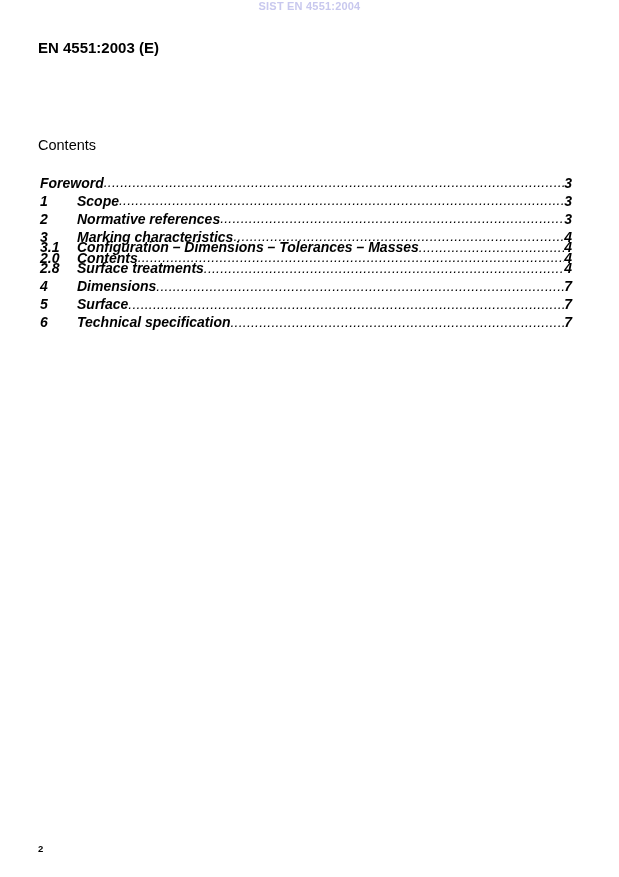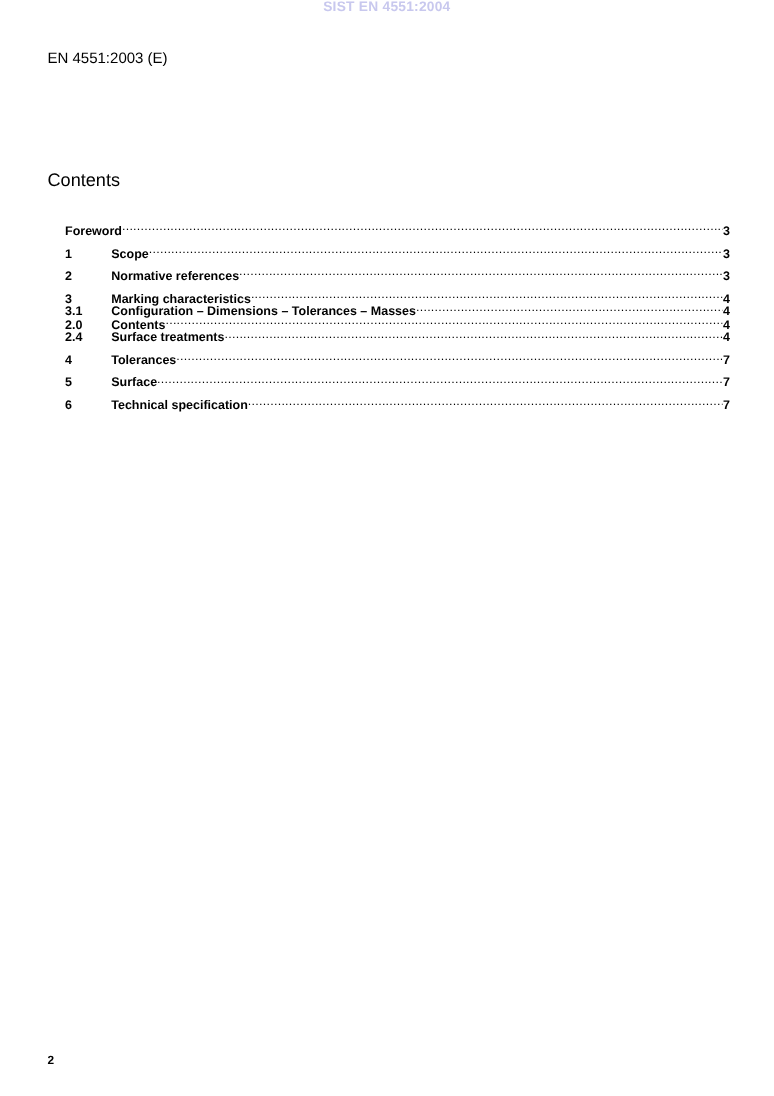--- a/index.html
+++ b/index.html
@@ -6,29 +6,29 @@
   body {
     width: 619px; height: 877px; position: relative; overflow: hidden;
     font-family: "Liberation Sans", sans-serif; color: #000;
   }
   .watermark {
     position: absolute; top: 0; left: 0; width: 619px; text-align: center;
     font-size: 11px; font-weight: bold; color: #c8c8ee; letter-spacing: 0.2px;
   }
   .doc-id {
     position: absolute; top: 39px; left: 38px;
-    font-size: 12px; font-weight: normal;
+    font-size: 15px; font-weight: bold;
   }
   .contents-title {
     position: absolute; top: 137px; left: 38px;
     font-size: 14.5px; font-weight: normal;
   }
   .toc {
-    position: absolute; top: 177px; left: 52px; width: 532px;
-    font-size: 10px; font-weight: bold;
+    position: absolute; top: 177px; left: 40px; width: 532px;
+    font-size: 14px; font-weight: bold; font-style: italic;
   }
   .toc-row {
     display: flex; align-items: baseline; height: 10.5px; line-height: 10.5px;
     white-space: nowrap;
   }
   .toc-row.gap { margin-top: 7.5px; }
   .toc-num { width: 37px; flex: 0 0 37px; }
   .toc-title { flex: 0 0 auto; }
   .toc-dots {
     flex: 1 1 auto; overflow: hidden; position: relative; height: 10.5px;
@@ -82,28 +82,28 @@
     <span class="toc-dots"></span>
     <span class="toc-page">4</span>
   </div>
   <div class="toc-row">
     <span class="toc-num">2.0</span>
     <span class="toc-title">Contents</span>
     <span class="toc-dots"></span>
     <span class="toc-page">4</span>
   </div>
   <div class="toc-row">
-    <span class="toc-num">2.4</span>
+    <span class="toc-num">2.8</span>
     <span class="toc-title">Surface treatments</span>
     <span class="toc-dots"></span>
     <span class="toc-page">4</span>
   </div>
   <div class="toc-row gap">
     <span class="toc-num">4</span>
-    <span class="toc-title">Tolerances</span>
+    <span class="toc-title">Dimensions</span>
     <span class="toc-dots"></span>
     <span class="toc-page">7</span>
   </div>
   <div class="toc-row gap">
     <span class="toc-num">5</span>
     <span class="toc-title">Surface</span>
     <span class="toc-dots"></span>
     <span class="toc-page">7</span>
   </div>
   <div class="toc-row gap">

